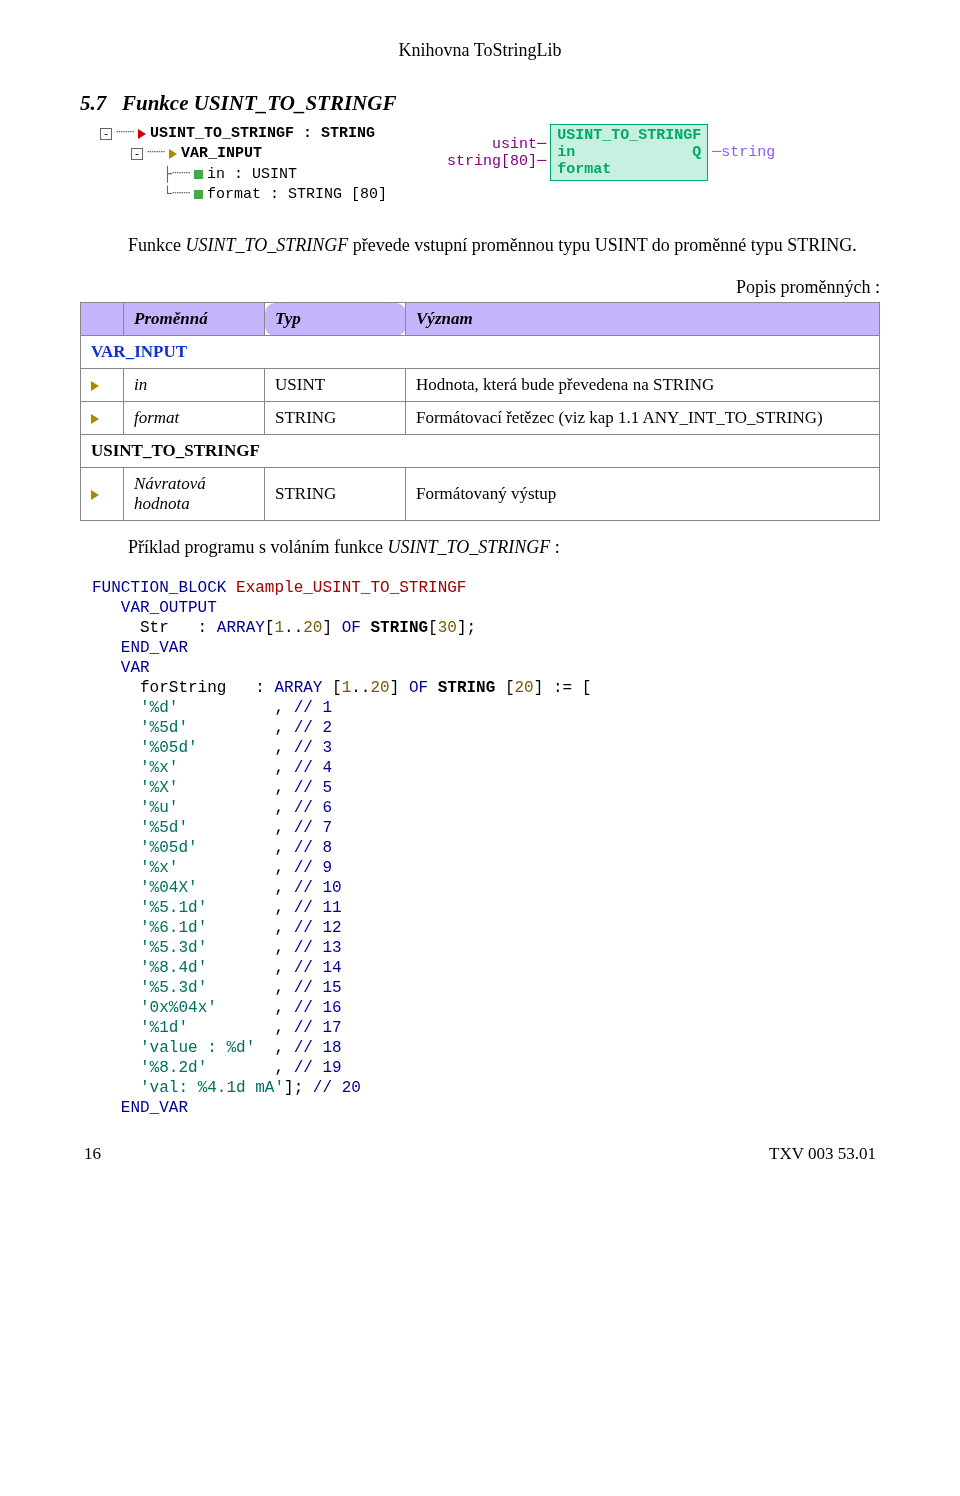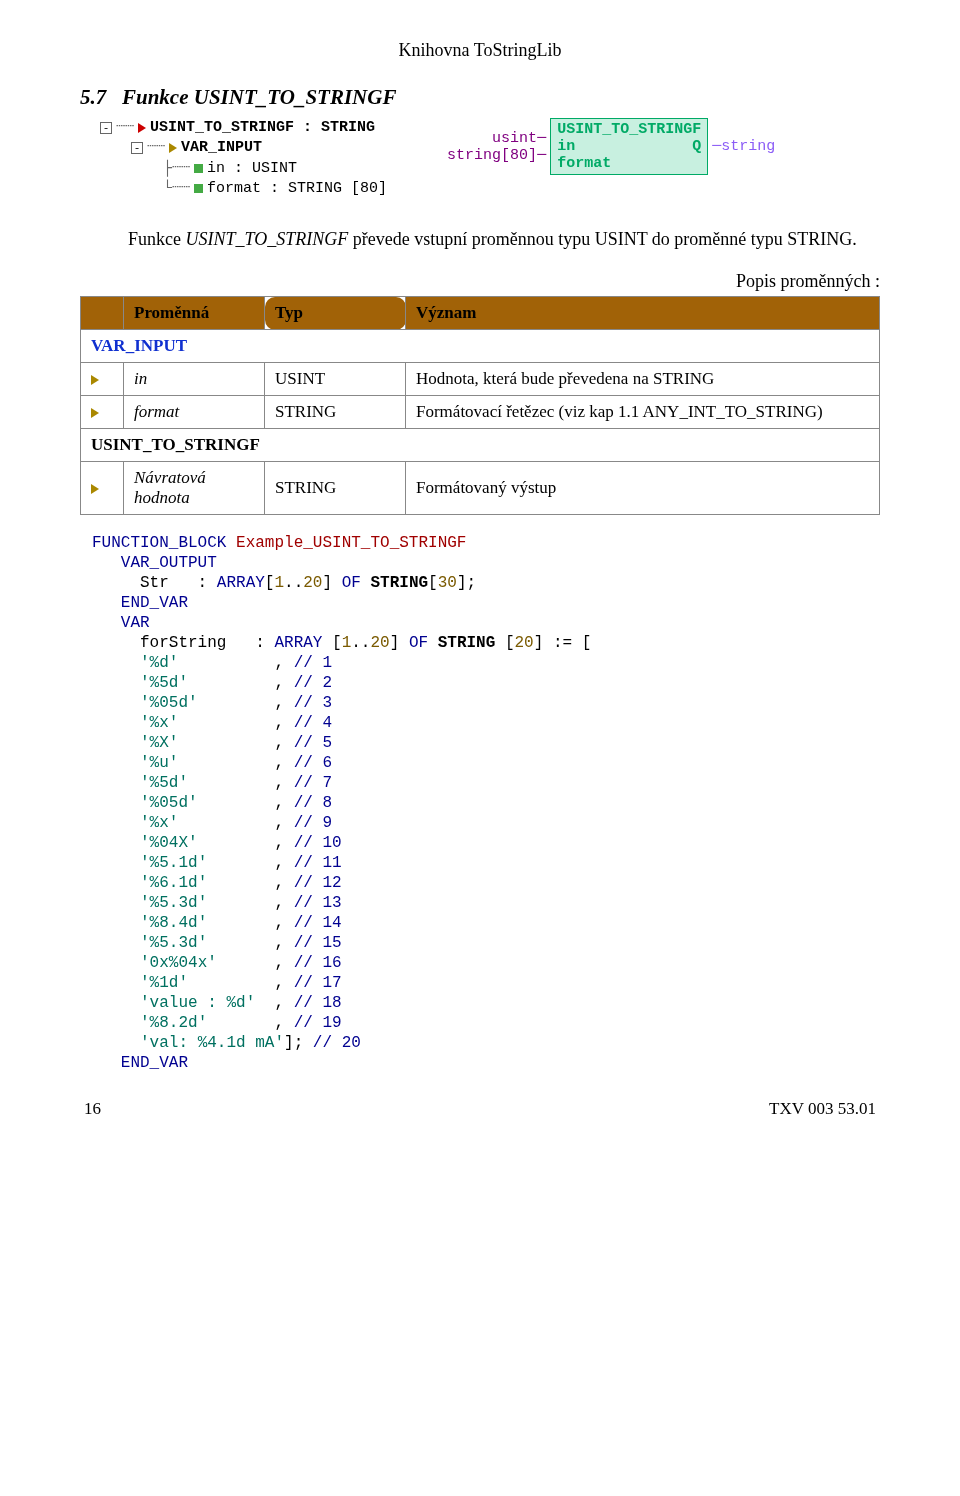--- a/index.html
+++ b/index.html
@@ -9,21 +9,21 @@
     background: #fff;
     color: #000;
     width: 960px;
   }
   .page {
     padding: 40px 80px 40px 80px;
   }
   .running-header {
     text-align: center;
     font-size: 18px;
-    margin-bottom: 24px;
+    margin-bottom: 30px;
   }
   .section-heading {
     font-size: 21px;
     font-weight: bold;
     font-style: italic;
     margin-bottom: 8px;
   }
   .lib-label {
     text-align: right;
     font-size: 18px;
@@ -88,21 +88,21 @@
     width: 100%;
     font-size: 17px;
     margin-top: 4px;
   }
   table.vars th, table.vars td {
     border: 1px solid #888;
     padding: 6px 10px;
     text-align: left;
     vertical-align: middle;
   }
-  table.vars th { background: #a16207; }
+  table.vars th { background: #c4b5fd; font-style: italic; }
   .var-input-head {
     text-align: center;
     color: #1030d0;
     font-weight: bold;
   }
   .func-head {
     text-align: center;
     font-weight: bold;
   }
   .icon-cell { width: 22px; text-align:center; }
@@ -205,20 +205,23 @@
         </tr>
     <tr>
       <td class="icon-cell"><span class="arrow-yellow"></span></td>
       <td class="ital">Návratová hodnota</td>
       <td>STRING</td>
       <td>Formátovaný výstup</td>
     </tr>
   </tbody>
     </table>
 
+  <p class="body-para indent">
+    <span>Příklad programu s voláním funkce </span><i>USINT_TO_STRINGF</i><span> :</span>
+  </p>
 
   <div class="code" id="code-block"><span class="c-navy">FUNCTION_BLOCK</span><span class="c-red"> Example_USINT_TO_STRINGF</span>
 <span class="c-navy">   VAR_OUTPUT</span>
 <span class="c-black">     Str   : </span><span class="c-navy">ARRAY</span><span class="c-black">[</span><span class="c-brown">1</span><span class="c-black">..</span><span class="c-brown">20</span><span class="c-black">] </span><span class="c-navy">OF</span><span class="c-black"> </span><b><span class="c-black">STRING</span></b><span class="c-black">[</span><span class="c-brown">30</span><span class="c-black">];</span>
 <span class="c-navy">   END_VAR</span>
 <span class="c-navy">   VAR</span>
 <span class="c-black">     forString   : </span><span class="c-navy">ARRAY</span><span class="c-black"> [</span><span class="c-brown">1</span><span class="c-black">..</span><span class="c-brown">20</span><span class="c-black">] </span><span class="c-navy">OF</span><b><span class="c-black"> STRING </span></b><span class="c-black">[</span><span class="c-brown">20</span><span class="c-black">] := [</span>
      <span class="c-teal">'%d'</span>          <span class="c-black">, </span><span class="c-navy">// </span><span class="c-navy">1</span>
      <span class="c-teal">'%5d'</span>         <span class="c-black">, </span><span class="c-navy">// </span><span class="c-navy">2</span>
      <span class="c-teal">'%05d'</span>        <span class="c-black">, </span><span class="c-navy">// </span><span class="c-navy">3</span>

